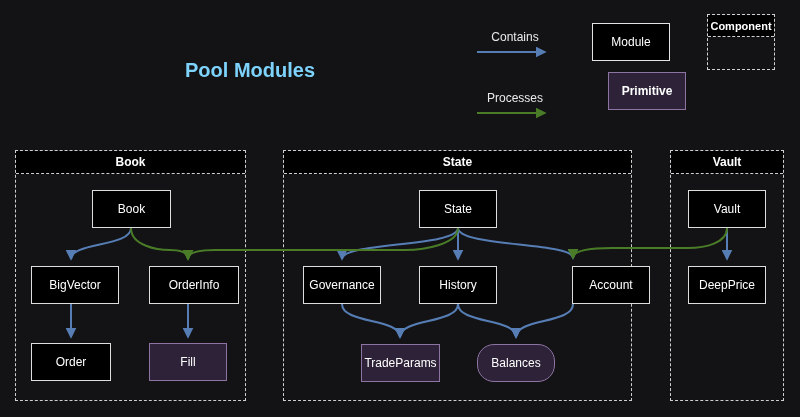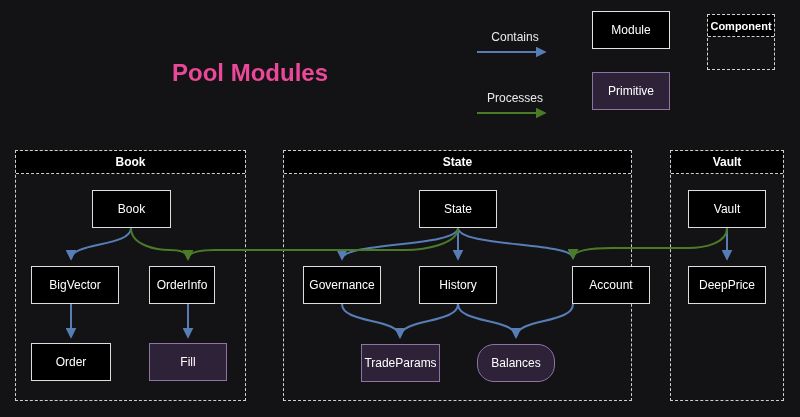--- a/index.html
+++ b/index.html
@@ -3,21 +3,21 @@
 <meta charset="utf-8">
 <style>
   html,body{margin:0;padding:0;background:#131316;}
   .stage{
     position:relative;width:800px;height:417px;overflow:hidden;
     background:#131316;color:#fff;
     font-family:"Liberation Sans", sans-serif;
   }
   .page-title{
     position:absolute;left:170px;top:59px;width:160px;
-    font-size:24px;font-weight:bold;color:#ec4899;text-align:center;
+    font-size:20px;font-weight:bold;color:#7dd3fc;text-align:center;
   }
   
   .legend-label{
     position:absolute;width:76px;text-align:center;
     font-size:12px;color:#eaeaea;
   }
   .legend-box{
     position:absolute;width:78px;height:38px;box-sizing:border-box;
     display:flex;align-items:center;justify-content:center;
     font-size:12px;color:#fff;
@@ -97,33 +97,33 @@
     <path class="edge-blue" d="M573,304 C573,324 516,318 516,337" marker-end="url(#ab)"></path>
     <path class="edge-blue" d="M727,228 L727,259" marker-end="url(#ab)"></path>
 
     <path class="edge-green" d="M131,228 C131,246 158,250 170,250 C181,250 188,252 188,259" marker-end="url(#ag)"></path>
     <path class="edge-green" d="M458,228 C458,244 425,250 405,250 L215,250 C200,250 188,252 188,259" marker-end="url(#ag)"></path>
     <path class="edge-green" d="M727,228 C727,243 705,248 688,248 L612,248 C593,248 573,250 573,258" marker-end="url(#ag)"></path>
   </svg>
 
   <div class="legend-label" style="left:477px;top:30px;">Contains</div>
   <div class="legend-label" style="left:477px;top:91px;">Processes</div>
-  <div class="legend-box module-box" style="left:592px;top:11px;">
+  <div class="legend-box module-box" style="left:592px;top:23px;">
     <span>Module</span>
   </div>
-  <div class="legend-box primitive-box" style="left:592px;top:72px;">
+  <div class="legend-box primitive-box" style="left:608px;top:72px;font-weight:bold;">
     <span>Primitive</span>
   </div>
   <div class="component-box">
     <div class="component-title">Component</div>
   </div>
 
   <div class="node" style="left:92px;top:190px;width:79px;">Book</div>
   <div class="node" style="left:31px;top:266px;width:88px;">BigVector</div>
-  <div class="node" style="left:149px;top:266px;width:66px;">OrderInfo</div>
+  <div class="node" style="left:149px;top:266px;width:90px;">OrderInfo</div>
   <div class="node" style="left:31px;top:343px;width:80px;">Order</div>
   <div class="node primitive" style="left:149px;top:343px;width:78px;">Fill</div>
 
   <div class="node" style="left:419px;top:190px;width:78px;">State</div>
   <div class="node" style="left:303px;top:266px;width:78px;">Governance</div>
   <div class="node" style="left:419px;top:266px;width:78px;">History</div>
   <div class="node" style="left:534px;top:266px;width:78px;margin-left:38px;">Account</div>
   <div class="node primitive" style="left:361px;top:344px;width:79px;">TradeParams</div>
   <div class="node primitive" style="left:477px;top:344px;width:78px;border-radius:17px;">Balances</div>
 

